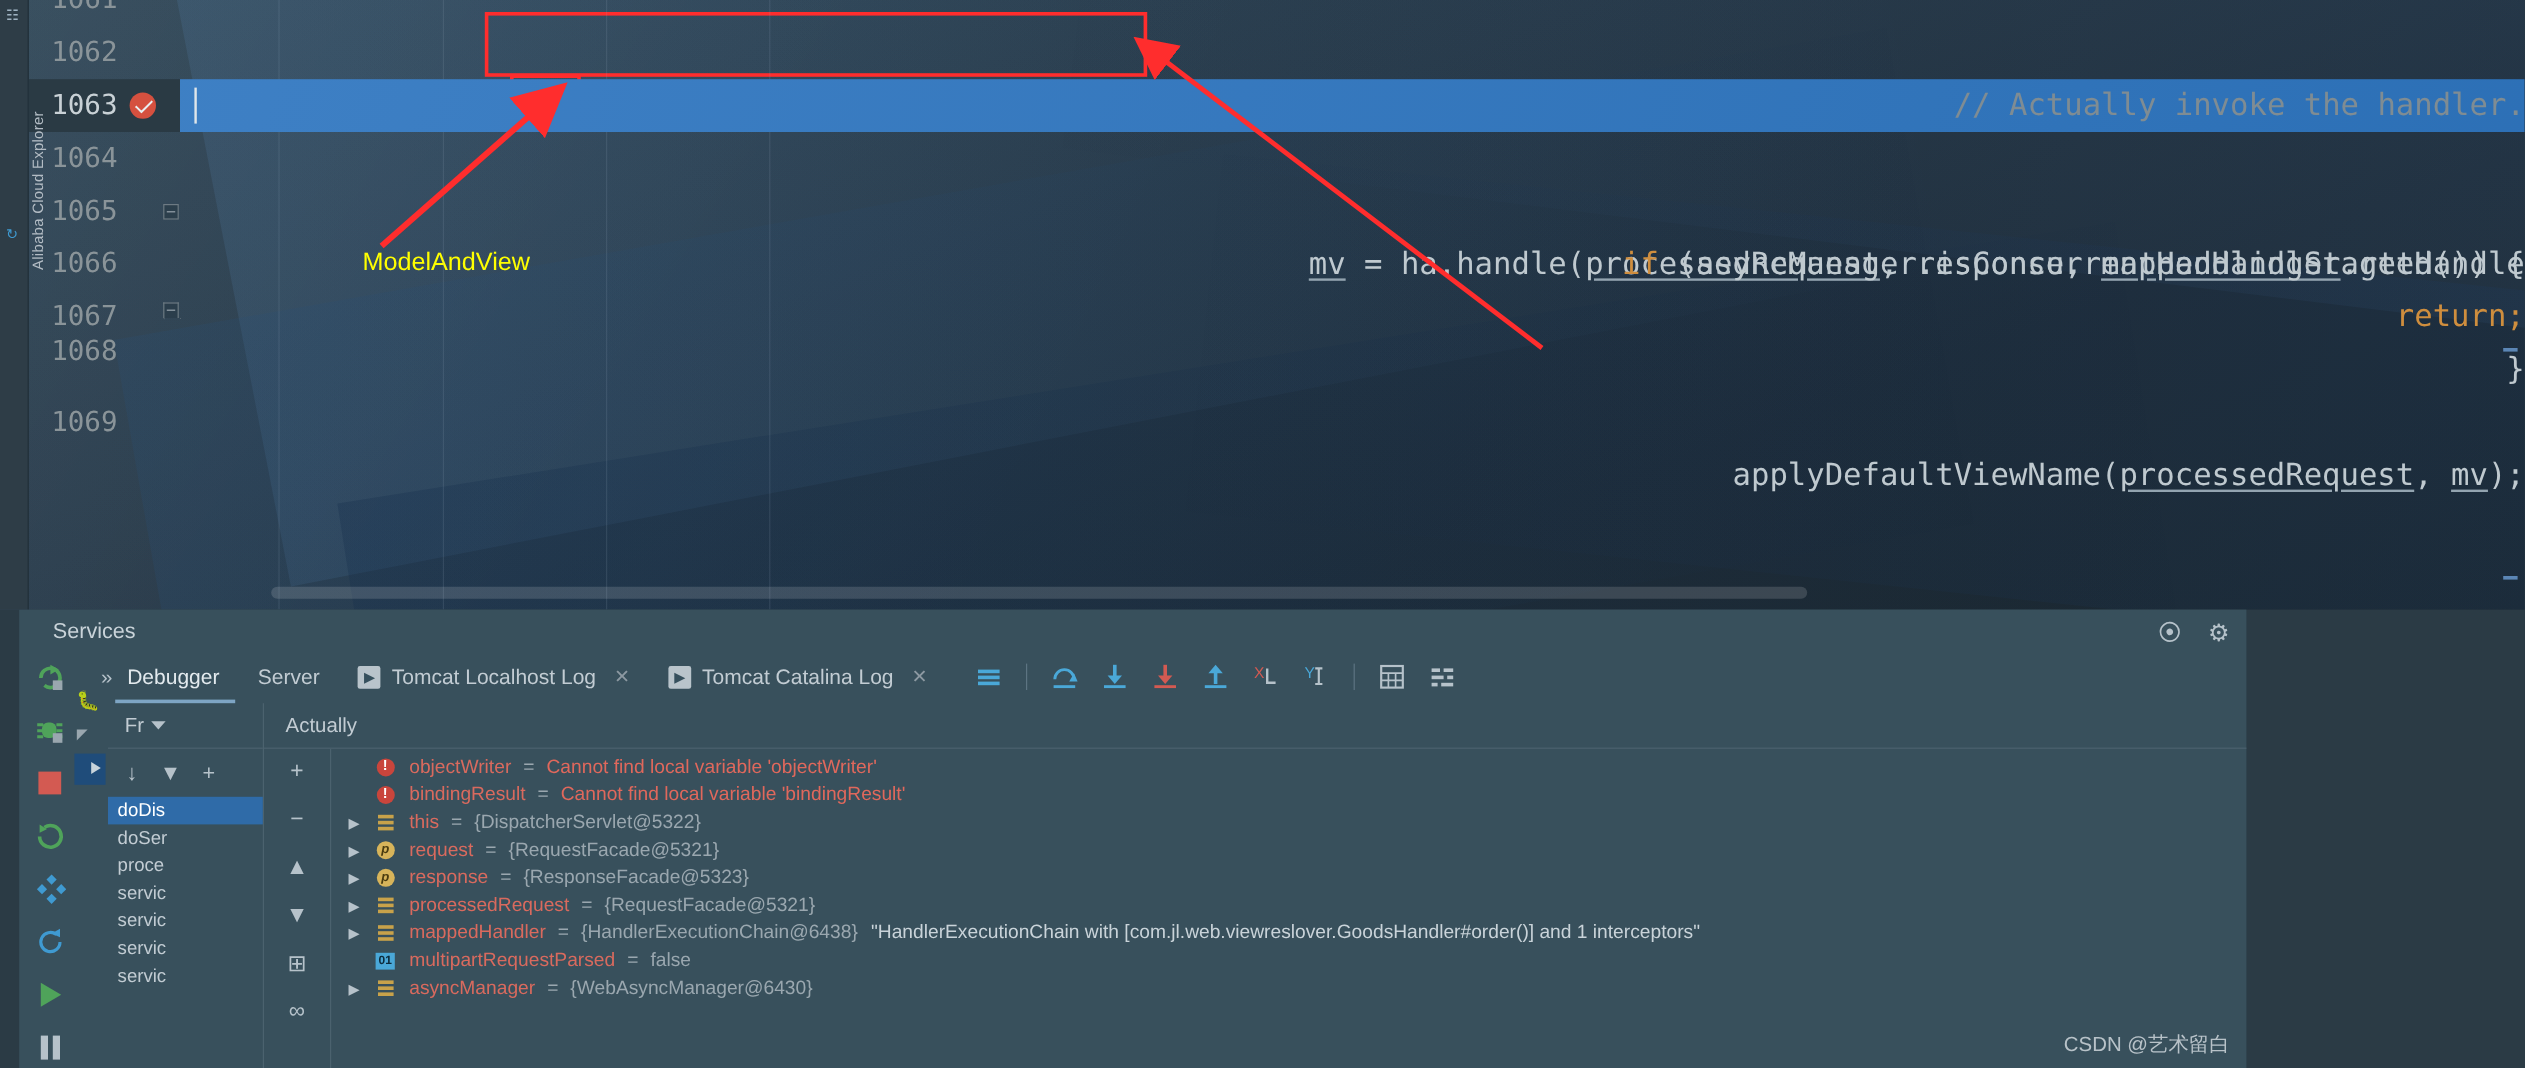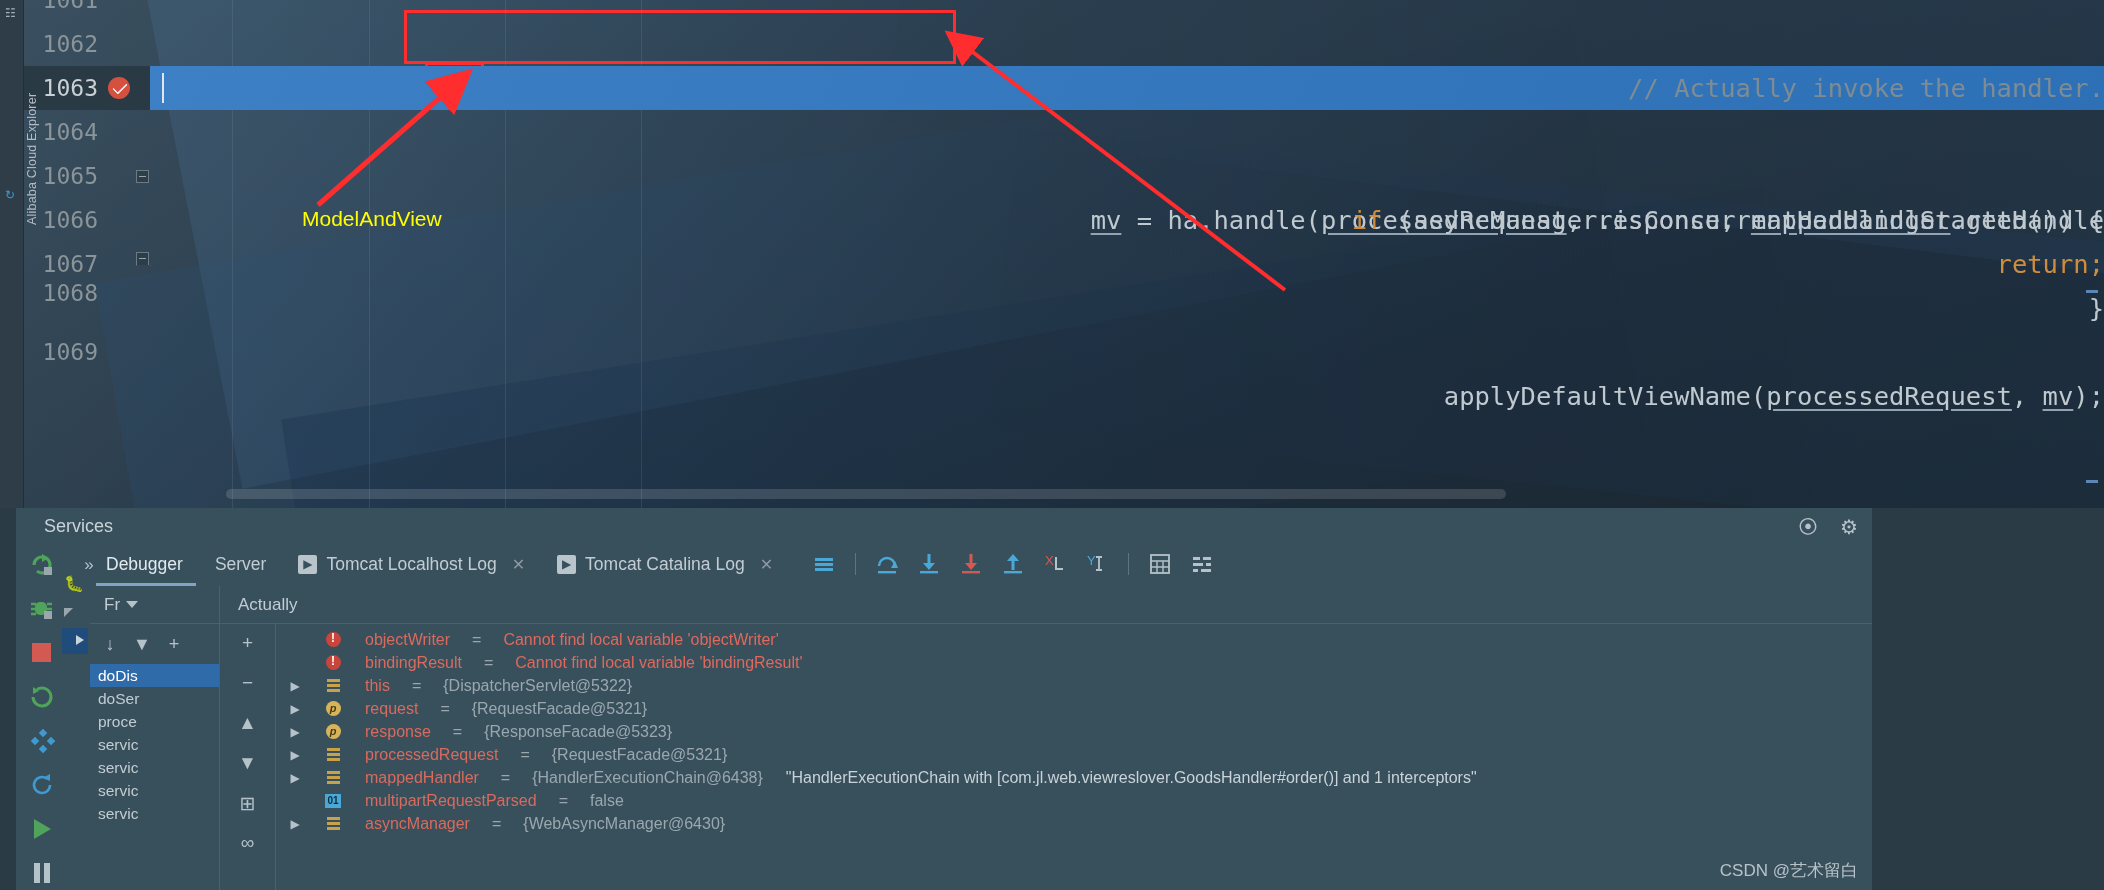--- a/index.html
+++ b/index.html
@@ -186,21 +186,21 @@
     font-size:17px; color:#c2ccd3; border-bottom:1px solid #4b626e;
   }
   #vars-tools {
     position:absolute; left:0; top:38px; width:56px; bottom:0;
     border-right:1px solid #4b626e; display:flex; flex-direction:column;
     align-items:center; padding-top:6px; gap:14px;
   }
   .vtool { width:30px; height:26px; display:flex; align-items:center; justify-content:center; color:#b6c2ca; font-size:19px;}
   #vars-list { position:absolute; left:56px; top:38px; right:0; bottom:0; padding-top:4px; }
   .vrow {
-    height:23px; display:flex; align-items:center; gap:16px;
+    height:23px; display:flex; align-items:center; gap:4px;
     font-size:16px; white-space:nowrap; padding-left:8px;
   }
   .vexp { width:22px; text-align:center; color:#b6c2ca; font-size:12px; }
   .vexp.blank { color:transparent; }
   .vicon { width:22px; display:flex; align-items:center; justify-content:center; }
   .ic-err { width:15px; height:15px; border-radius:50%; background:#c9453c; position:relative; }
   .ic-err::after{ content:"!"; position:absolute; left:0; right:0; top:-2px; text-align:center;
                   color:#fff; font-size:12px; font-weight:bold; line-height:17px;}
   .ic-obj { width:13px; height:14px; position:relative; }
   .ic-obj i{ position:absolute; left:0; width:13px; height:3px; background:#c8a24a; display:block;}

